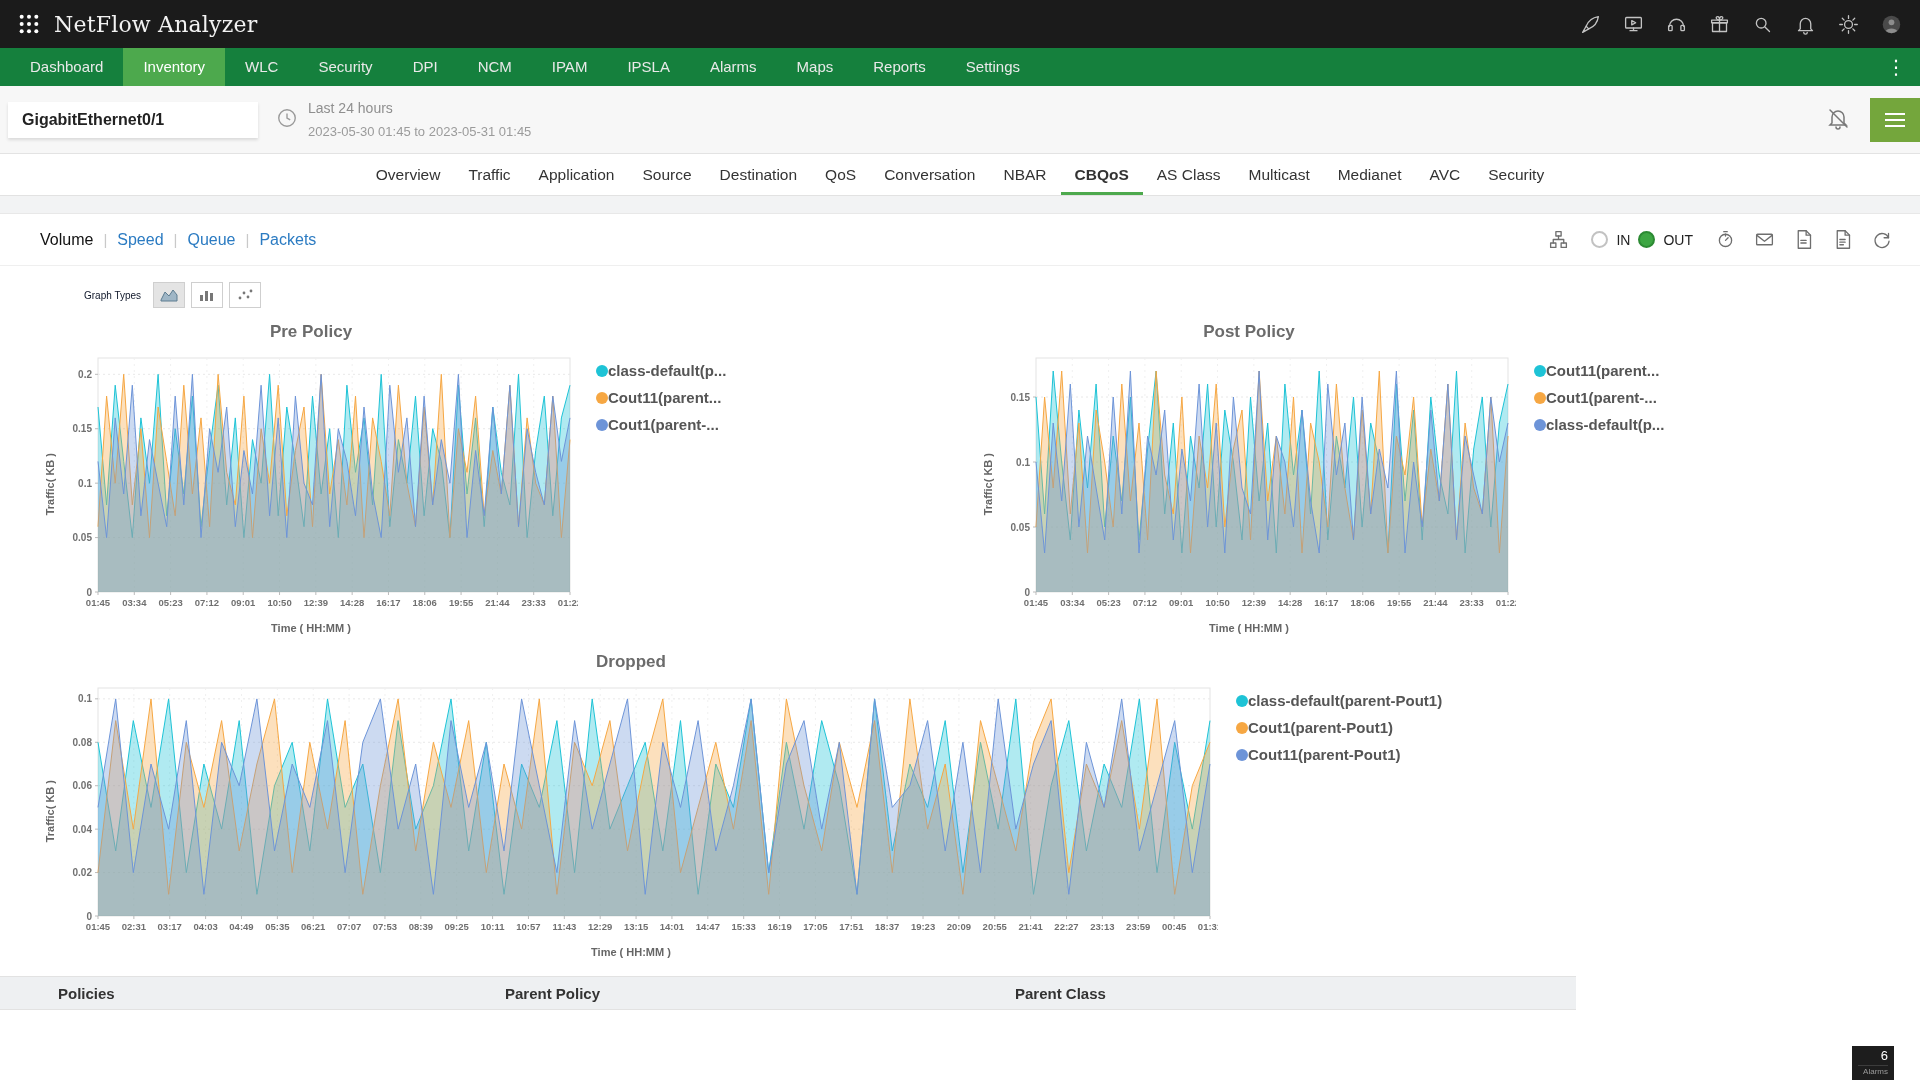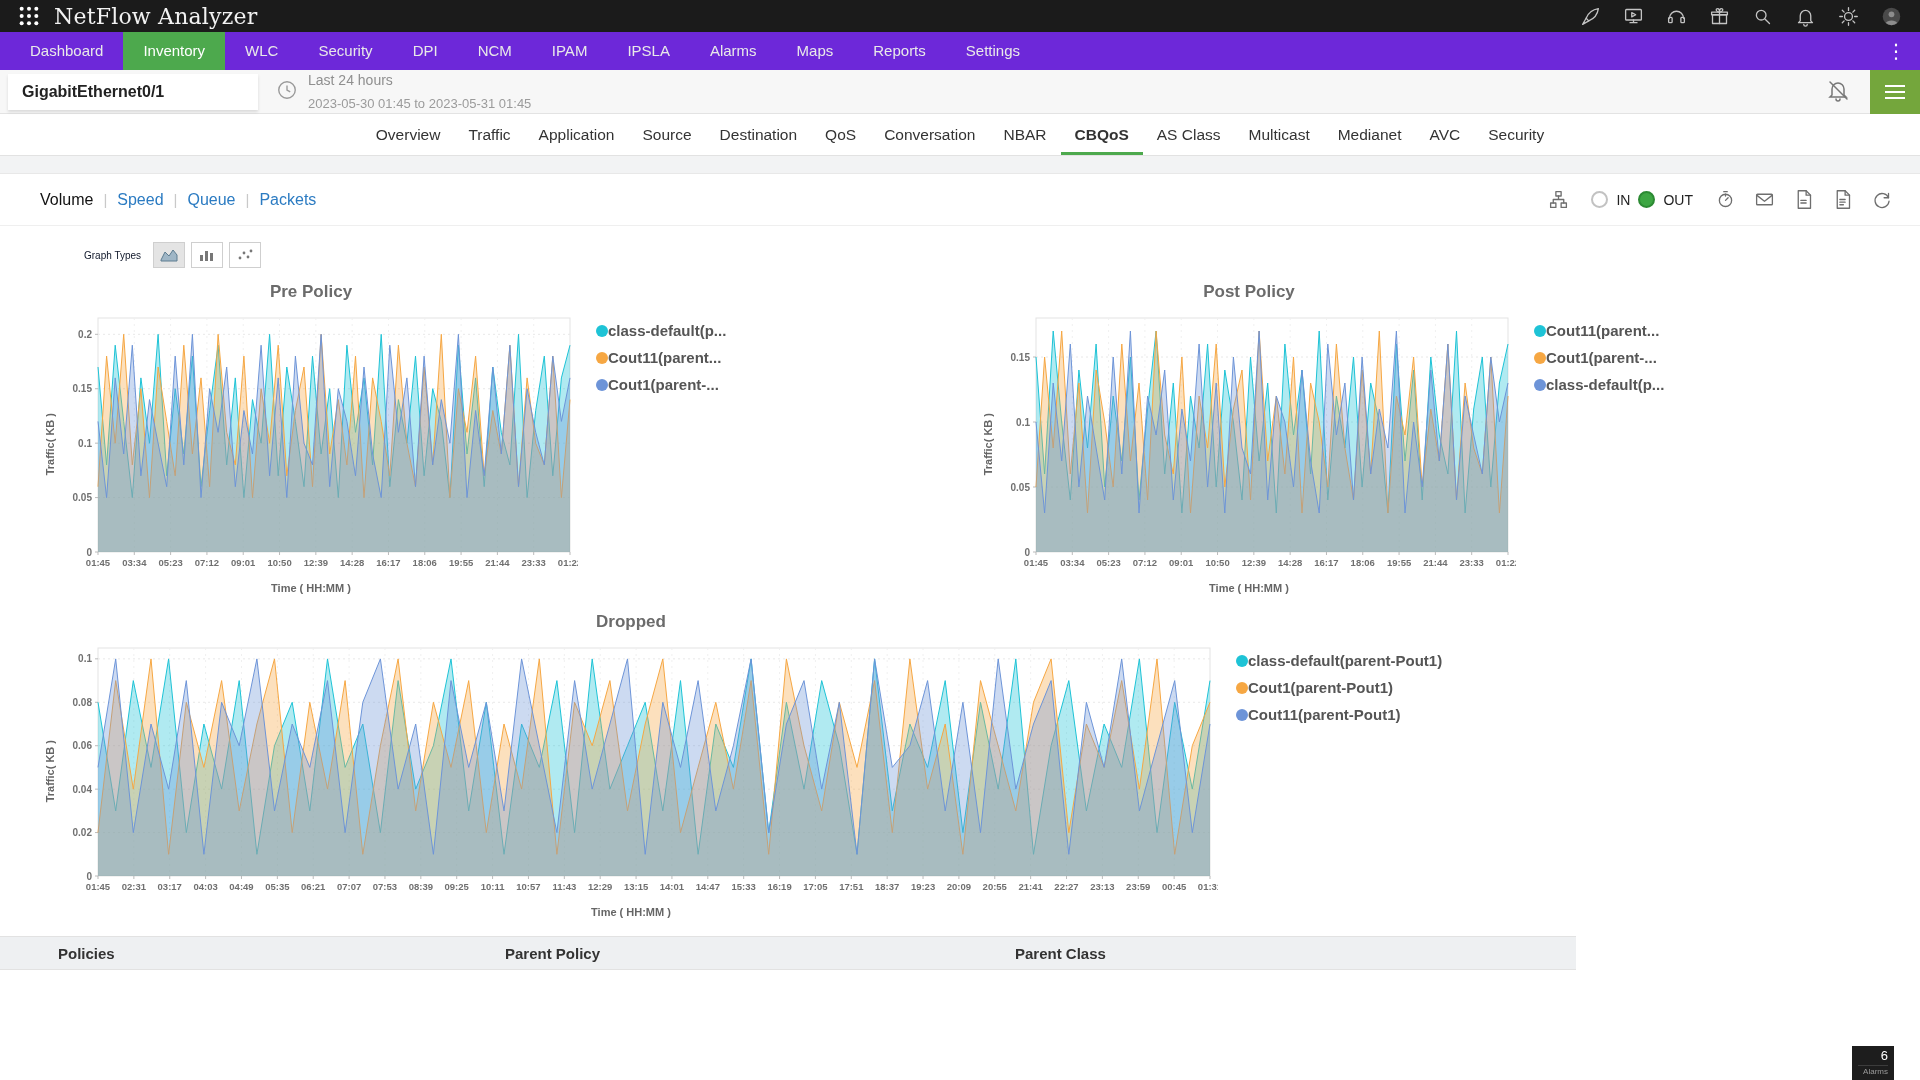--- a/index.html
+++ b/index.html
@@ -1,34 +1,34 @@
 <!DOCTYPE html>
 <html><head>
 <meta charset="utf-8">
 <style>
   * { box-sizing: border-box; margin: 0; padding: 0; }
   html,body { width:1920px; height:1080px; background:#fff; font-family:"Liberation Sans", sans-serif; overflow:hidden; }
 
   
-  .topbar { height:32px; background:#1b1b1b; display:flex; align-items:center; padding:0 18px; }
+  .topbar { height:48px; background:#1b1b1b; display:flex; align-items:center; padding:0 18px; }
   .grid-icon { width:22px; height:22px; margin-right:14px; cursor:pointer; }
   .app-title { color:#f2f2f2; font-family:"DejaVu Serif", serif; font-size:22px; letter-spacing:.2px; }
   .topbar-icons { margin-left:auto; display:flex; align-items:center; gap:22px; }
   .tico { display:inline-flex; cursor:pointer; }
   .tico svg { width:21px; height:21px; stroke:#c3c3c3; fill:none; stroke-width:1.5; stroke-linecap:round; stroke-linejoin:round; }
   .tico.filled svg { stroke:none; }
 
   
-  .navbar { height:38px; background:#6d28d9; display:flex; align-items:stretch; padding-left:10px; }
+  .navbar { height:38px; background:#15803d; display:flex; align-items:stretch; padding-left:10px; }
   .nav-item { color:#e9e9e9; font-size:15px; line-height:38px; padding:0 20px; cursor:pointer; }
   .nav-item.active { background:#4da94d; color:#fff; }
   .nav-kebab { margin-left:auto; color:#fff; font-size:20px; line-height:38px; padding:0 14px; cursor:pointer; }
 
   
-  .subheader { height:44px; background:#f7f7f7; border-bottom:1px solid #e3e3e3; display:flex; align-items:center; padding-left:8px; position:relative; }
+  .subheader { height:68px; background:#f7f7f7; border-bottom:1px solid #e3e3e3; display:flex; align-items:center; padding-left:8px; position:relative; }
   .iface-chip { background:#fff; box-shadow:0 2px 3px rgba(0,0,0,.12); padding:9px 14px; min-width:250px; font-size:16px; font-weight:bold; color:#222; cursor:pointer; }
   .period-wrap { display:flex; align-items:center; margin-left:18px; gap:10px; cursor:pointer; }
   .clock-icon svg { width:22px; height:22px; stroke:#9a9a9a; fill:none; stroke-width:1.5; }
   .period-lines { display:flex; flex-direction:column; }
   .period-main { font-size:14px; color:#8f8f8f; }
   .period-range { font-size:13px; color:#9b9b9b; margin-top:8px; }
   .subheader-right { margin-left:auto; display:flex; align-items:center; gap:20px; }
   .bellslash-icon svg { width:24px; height:24px; stroke:#777; fill:none; stroke-width:1.5; stroke-linecap:round; }
   .green-menu-btn { width:50px; height:44px; background:#74a63c; display:flex; flex-direction:column; align-items:center; justify-content:center; gap:4px; cursor:pointer; }
   .green-menu-btn span { display:block; width:20px; height:2px; background:#fff; }

